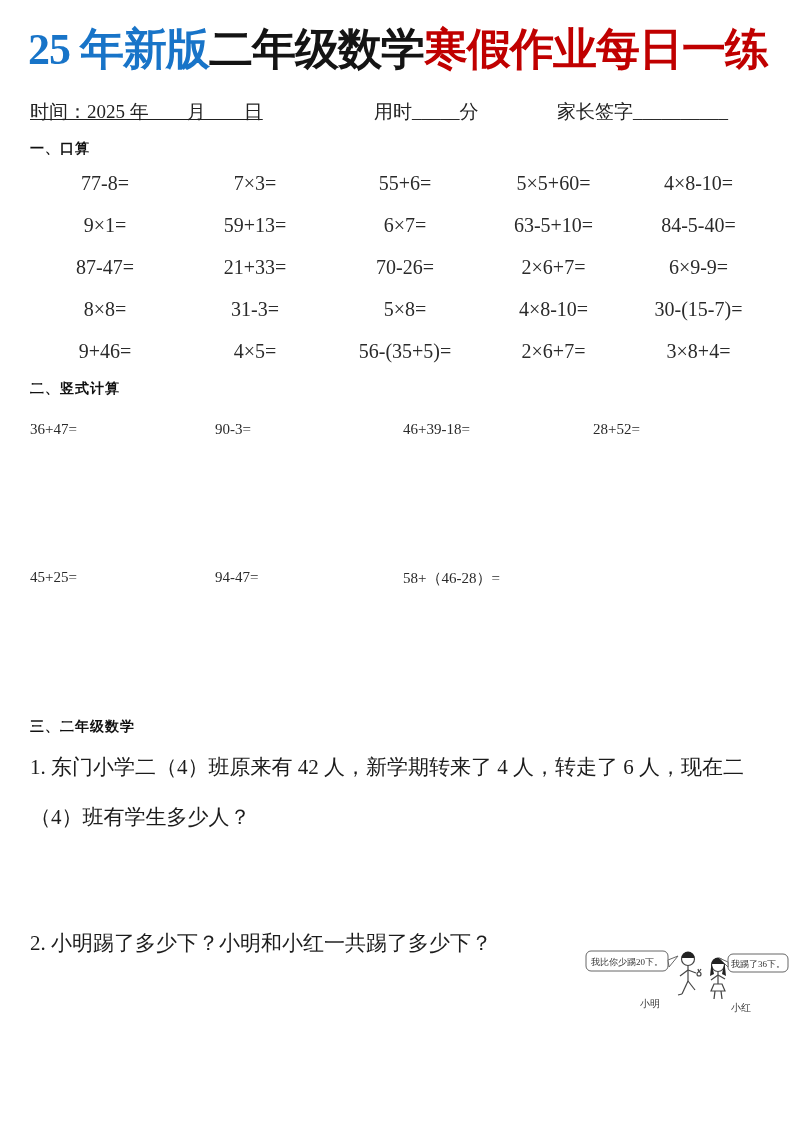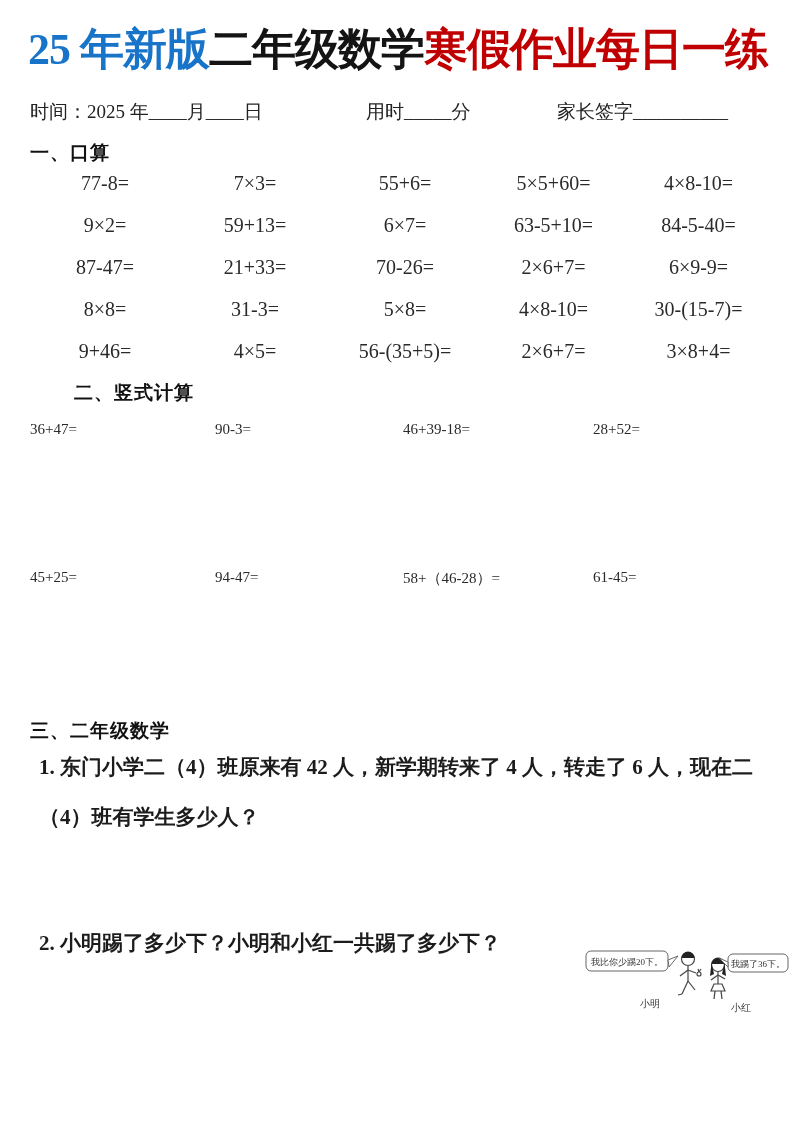--- a/index.html
+++ b/index.html
@@ -14,49 +14,49 @@
     font-family:"Liberation Serif", serif; letter-spacing:-1px;
   }
   .t-blue  { color:#1874C8; }
   .t-black { color:#141414; }
   .t-red   { color:#C00000; }
 
   .info-line {
     position:absolute; top:99px; left:30px; width:740px; height:26px;
     font-size:19px; color:#222;
   }
-  .info-date { position:absolute; left:0; top:0; }
-  .info-time { position:absolute; left:336px; top:0; }
+  .info-date { position:absolute; left:0; top:0;text-decoration:underline; }
+  .info-time { position:absolute; left:344px; top:0; }
   .info-sign { position:absolute; left:527px; top:0; }
 
   .sec-heading {
-    position:absolute; left:30px; font-size:19px; font-weight:bold;
+    position:absolute; left:30px; font-size:14px; font-weight:bold;
     font-family:"Liberation Sans", sans-serif; color:#111; letter-spacing:1px;
   }
   .h1pos { top:140px; }
-  .h2pos { top:380px;margin-left:44px; }
+  .h2pos { top:380px; }
   .h3pos { top:718px; }
 
   .oral-grid {
     position:absolute; top:162px; left:30px; width:740px;
     display:grid; grid-template-columns:150px 150px 150px 147px 1fr;
     grid-auto-rows:42px; align-items:center;
     font-size:20px; color:#2a2a2a;text-align:center;
   }
   .vrow {
     position:absolute; left:30px; width:740px;
     display:grid; grid-template-columns:185px 188px 190px 1fr;
     font-size:15px; color:#2a2a2a;
   }
   .vrow1 { top:421px; }
   .vrow2 { top:569px; }
 
   .problem {
-    position:absolute; left:39px; width:742px;
-    font-size:21px; line-height:50px; color:#1c1c1c;font-weight:bold;
+    position:absolute; left:30px; width:742px;
+    font-size:21px; line-height:50px; color:#1c1c1c;
   }
   .p1 { top:742px; }
   .p2 { top:918px; }
 
   .illus { position:absolute; left:585px; top:945px; }
   .illus text { font-family:"Liberation Serif", serif; fill:#333; }
   .bubble-text { font-size:9px; }
   .kid-label { font-size:10px; fill:#444; }
 
   .footer {
@@ -81,21 +81,21 @@
   </div>
 
   <div class="sec-heading h1pos">一、口算</div>
 
   <div class="oral-grid">
     <div>77-8=</div>
     <div>7×3=</div>
     <div>55+6=</div>
     <div>5×5+60=</div>
     <div>4×8-10=</div>
-    <div>9×2=</div>
+    <div>9×1=</div>
     <div>59+13=</div>
     <div>6×7=</div>
     <div>63-5+10=</div>
     <div>84-5-40=</div>
     <div>87-47=</div>
     <div>21+33=</div>
     <div>70-26=</div>
     <div>2×6+7=</div>
     <div>6×9-9=</div>
     <div>8×8=</div>
@@ -116,21 +116,20 @@
     <div>36+47=</div>
     <div>90-3=</div>
     <div>46+39-18=</div>
     <div>28+52=</div>
   </div>
 
   <div class="vrow vrow2">
     <div>45+25=</div>
     <div>94-47=</div>
     <div>58+（46-28）=</div>
-    <div>61-45=</div>
   </div>
 
   <div class="sec-heading h3pos">三、二年级数学</div>
 
   <p class="problem p1">1. 东门小学二（4）班原来有 42 人，新学期转来了 4 人，转走了 6 人，现在二（4）班有学生多少人？</p>
   <p class="problem p2">2. 小明踢了多少下？小明和小红一共踢了多少下？</p>
 
   <svg class="illus" width="205" height="103" viewBox="0 0 205 103">
 
     <g>

